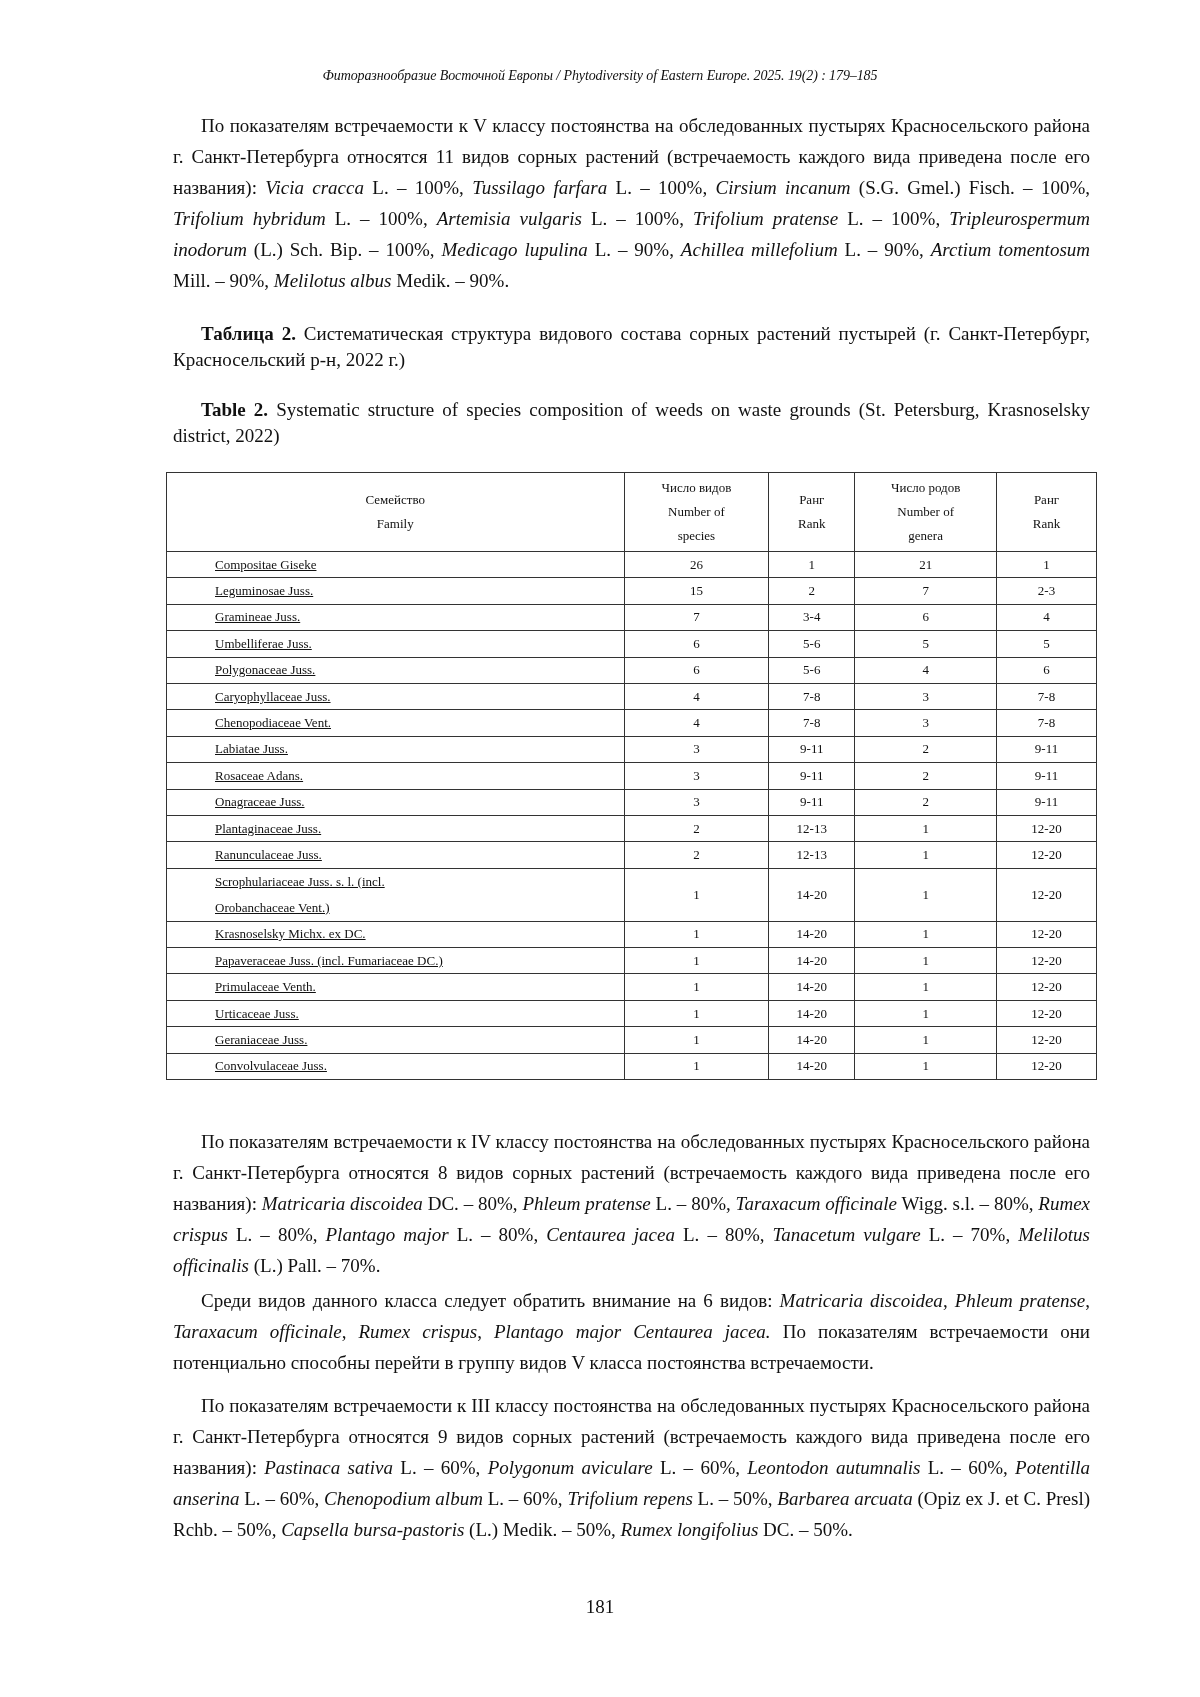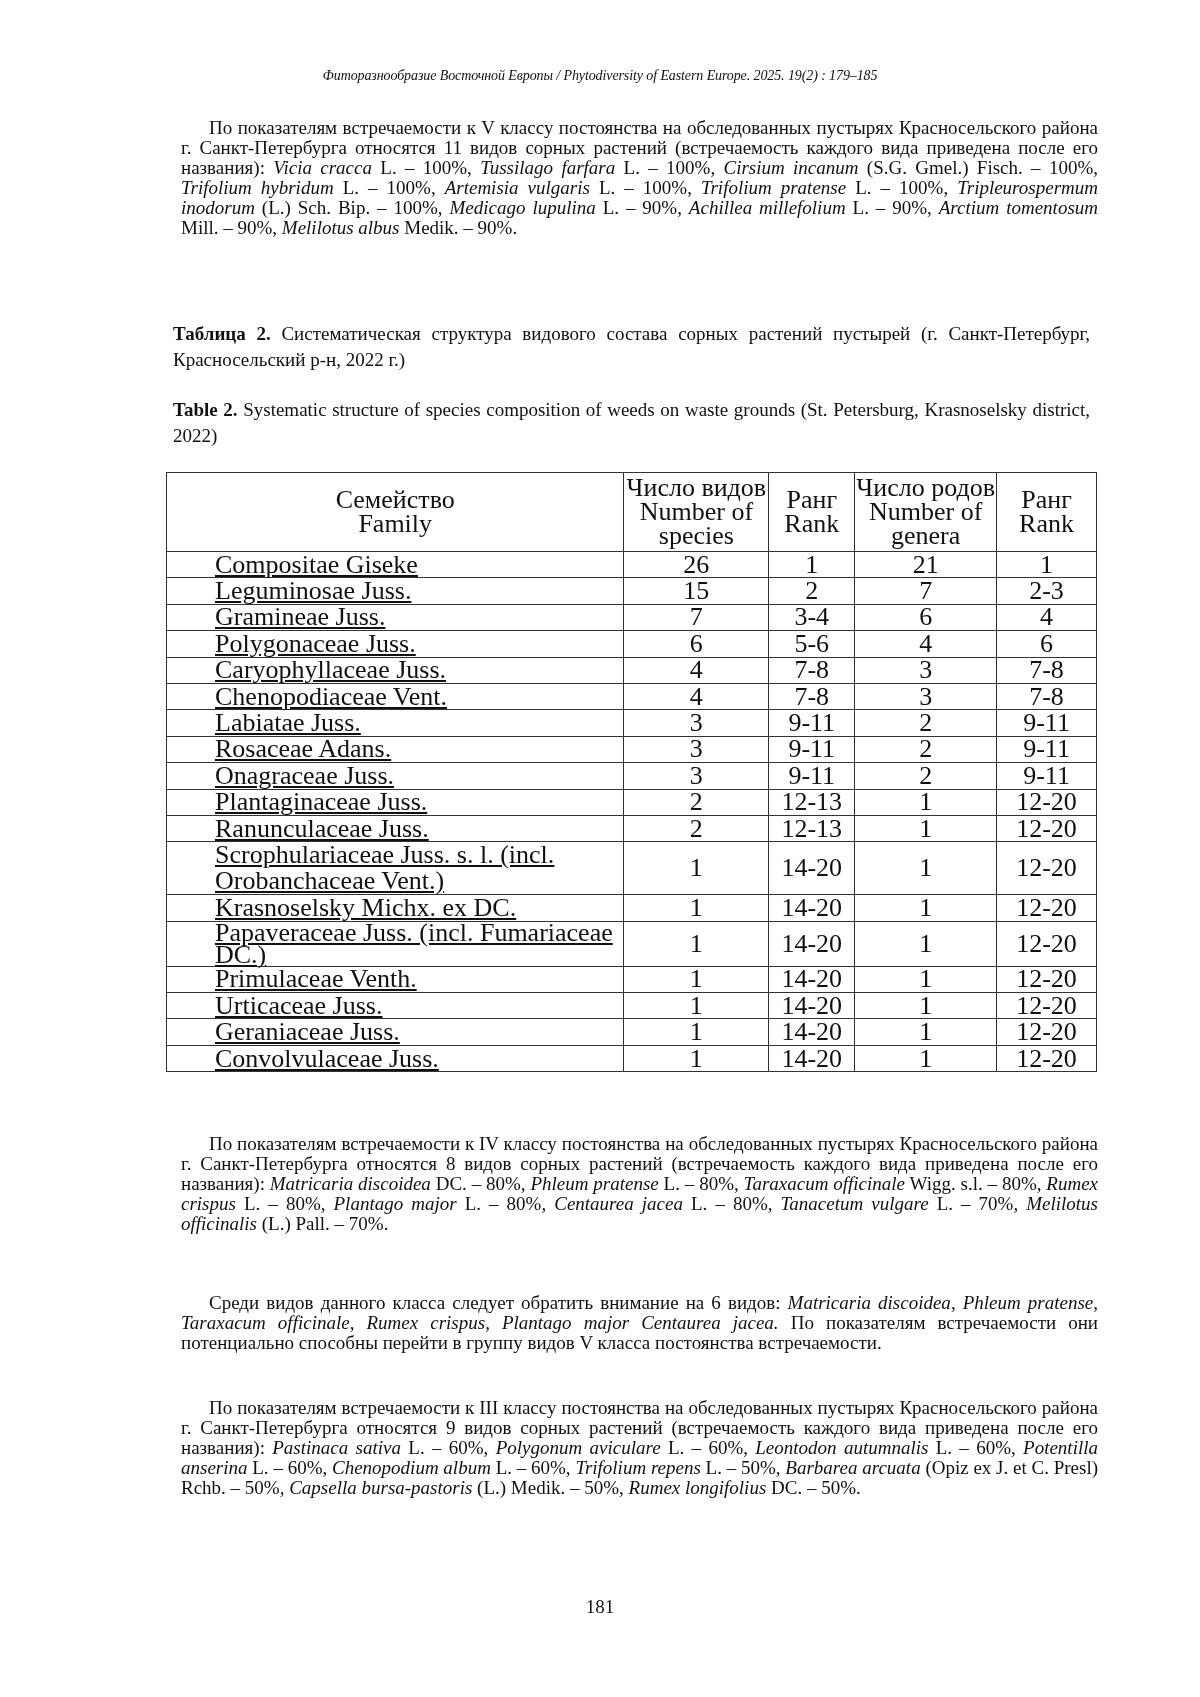--- a/index.html
+++ b/index.html
@@ -6,32 +6,32 @@
   body {
     width: 1200px; height: 1697px; position: relative; overflow: hidden;
     font-family: "Liberation Serif", "DejaVu Serif", serif; color: #111;
   }
   .running-head {
     position: absolute; top: 68px; left: 0; width: 1200px; text-align: center;
     font-style: italic; font-size: 14px; letter-spacing: -0.1px;
   }
   .content { position: absolute; left: 173px; width: 917px; top: 110px; }
   p.para {
-    margin: 8px; font-size: 19px; line-height: 20px; text-align: justify;
+    margin: 0; font-size: 19px; line-height: 31px; text-align: justify;
     text-indent: 28px; hyphens: none;
   }
   p.para i { font-style: italic; }
   .caption { margin: 0; font-size: 19px; line-height: 26.4px; text-align: justify; }
-  .caption b { font-weight: bold; }
+  .caption b { font-weight: bold; margin-left: 28px; }
   #p1 { position: absolute; top: 0; left: 0; width: 917px; }
   #cap-ru { position: absolute; top: 211px; left: 0; width: 917px; }
   #cap-en { position: absolute; top: 287px; left: 0; width: 917px; }
   table.fam {
     position: absolute; top: 362px; left: -7px; width: 931px;
-    border-collapse: collapse; font-size: 26px;
+    border-collapse: collapse; font-size: 13px;
   }
   table.fam th, table.fam td {
     border: 1.4px solid #333; padding: 0; font-weight: normal;
   }
   table.fam th { text-align: center; line-height: 24px; vertical-align: middle; height: 78px; }
   table.fam td { height: 25.4px; line-height: 22px; text-align: center; }
   table.fam td.family { text-align: left; padding-left: 48px; text-decoration: underline; }
   table.fam tr.tall td { height: 50px; line-height: 26px; }
   col.c1 { width: 458px; } col.c2 { width: 145px; } col.c3 { width: 86px; }
   col.c4 { width: 142px; } col.c5 { width: 100px; }
@@ -112,20 +112,29 @@
           <td class="family">
             <div>Gramineae Juss.</div>
           </td>
           <td>7</td>
           <td>3-4</td>
           <td>6</td>
           <td>4</td>
         </tr>
         <tr>
           <td class="family">
+            <div>Umbelliferae Juss.</div>
+          </td>
+          <td>6</td>
+          <td>5-6</td>
+          <td>5</td>
+          <td>5</td>
+        </tr>
+        <tr>
+          <td class="family">
             <div>Polygonaceae Juss.</div>
           </td>
           <td>6</td>
           <td>5-6</td>
           <td>4</td>
           <td>6</td>
         </tr>
         <tr>
           <td class="family">
             <div>Caryophyllaceae Juss.</div>

